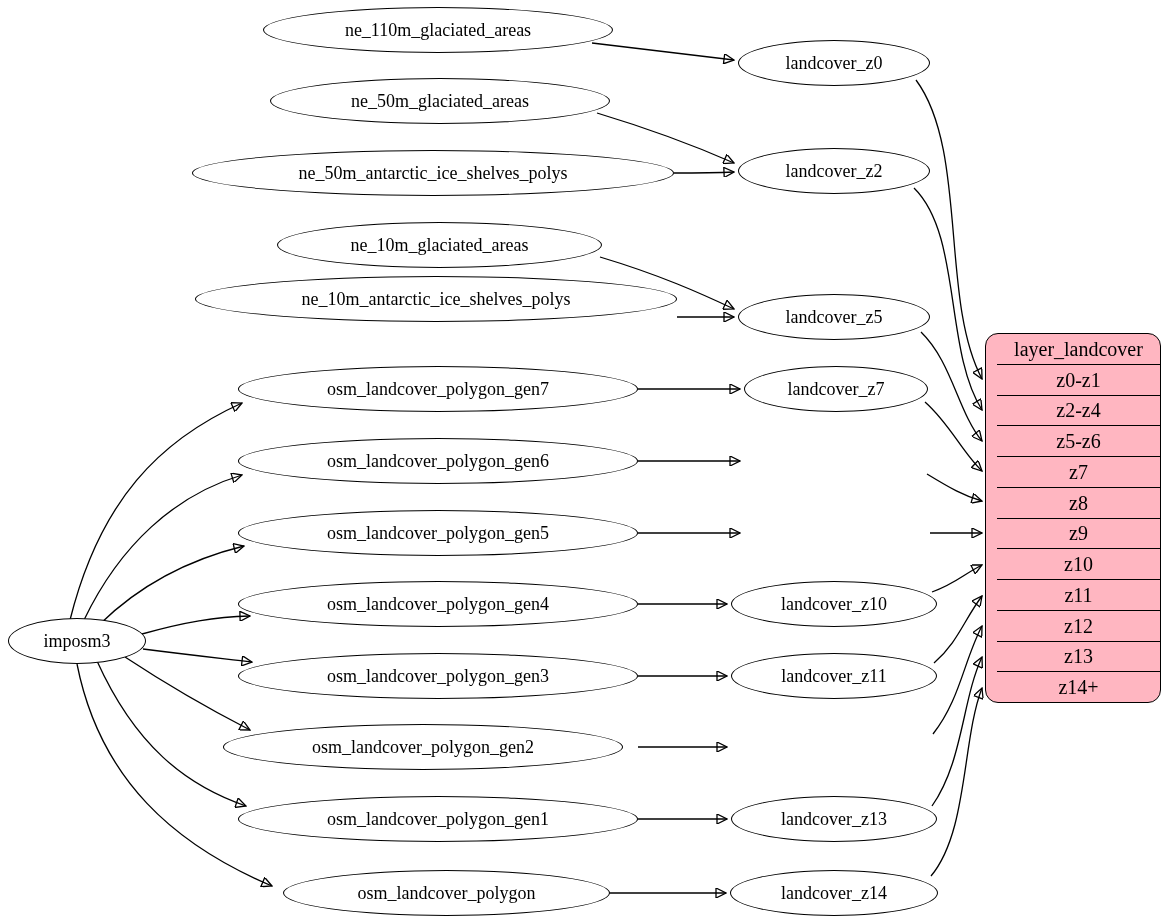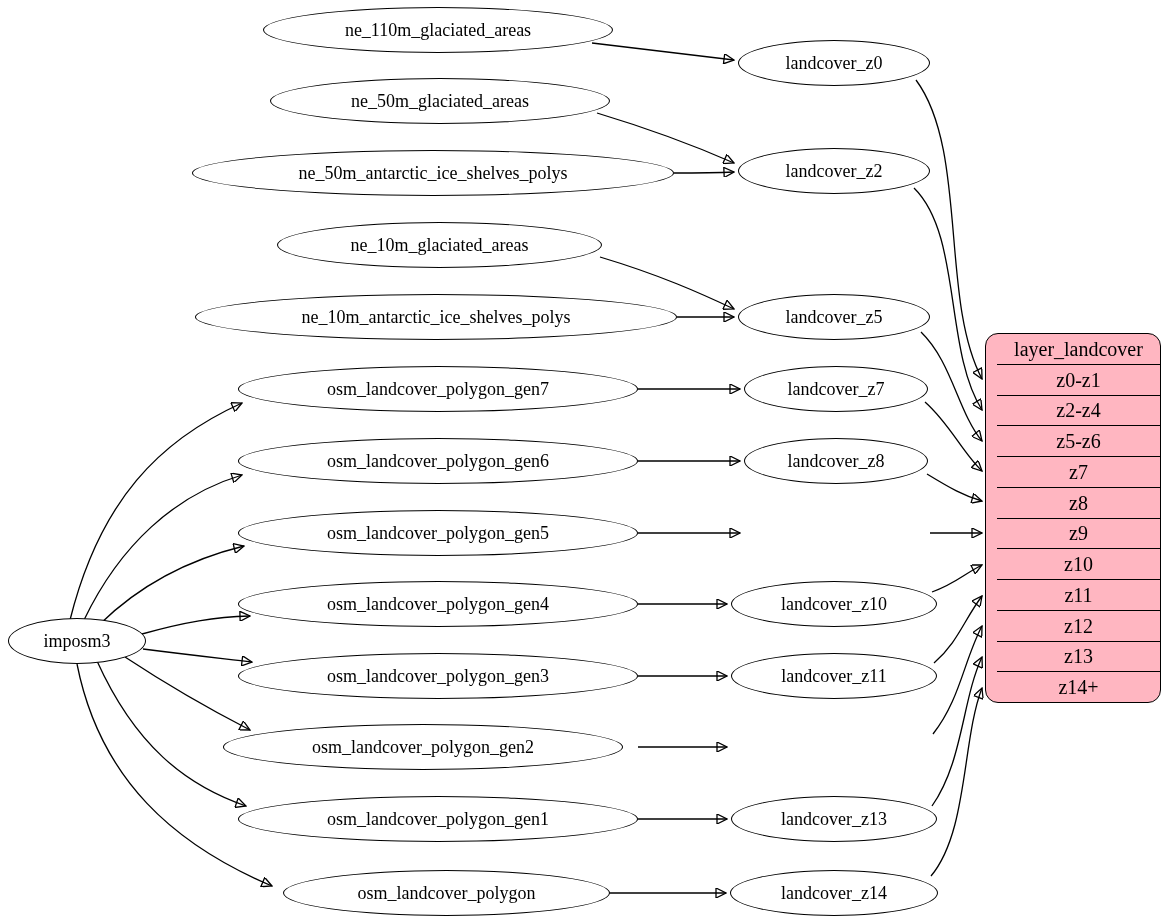--- a/index.html
+++ b/index.html
@@ -84,21 +84,21 @@
     </div>
   <div class="node" style="left:270px; top:78px;  width:340px; height:46px;">
       <span>ne_50m_glaciated_areas</span>
     </div>
   <div class="node" style="left:192px; top:150px; width:482px; height:46px;">
       <span>ne_50m_antarctic_ice_shelves_polys</span>
     </div>
   <div class="node" style="left:277px; top:222px; width:325px; height:46px;">
       <span>ne_10m_glaciated_areas</span>
     </div>
-  <div class="node" style="left:195px; top:294px; width:482px; height:46px;justify-content:center;">
+  <div class="node" style="left:195px; top:276px; width:482px; height:46px;justify-content:center;">
       <span>ne_10m_antarctic_ice_shelves_polys</span>
     </div>
   <div class="node" style="left:238px; top:366px; width:400px; height:46px;">
       <span>osm_landcover_polygon_gen7</span>
     </div>
   <div class="node" style="left:238px; top:438px; width:400px; height:46px;">
       <span>osm_landcover_polygon_gen6</span>
     </div>
   <div class="node" style="left:238px; top:510px; width:400px; height:46px;">
       <span>osm_landcover_polygon_gen5</span>
@@ -124,23 +124,20 @@
     </div>
   <div class="node" style="left:738px; top:148px; width:192px; height:46px;">
       <span>landcover_z2</span>
     </div>
   <div class="node" style="left:738px; top:294px; width:192px; height:46px;">
       <span>landcover_z5</span>
     </div>
   <div class="node" style="left:744px; top:366px; width:184px; height:46px;">
       <span>landcover_z7</span>
     </div>
-  <div class="node" style="left:744px; top:438px; width:184px; height:46px;">
-      <span>landcover_z8</span>
-    </div>
   <div class="node" style="left:731px; top:581px; width:206px; height:46px;">
       <span>landcover_z10</span>
     </div>
   <div class="node" style="left:731px; top:653px; width:206px; height:46px;">
       <span>landcover_z11</span>
     </div>
   <div class="node" style="left:731px; top:796px; width:206px; height:46px;">
       <span>landcover_z13</span>
     </div>
   <div class="node" style="left:730px; top:870px; width:208px; height:46px;">

